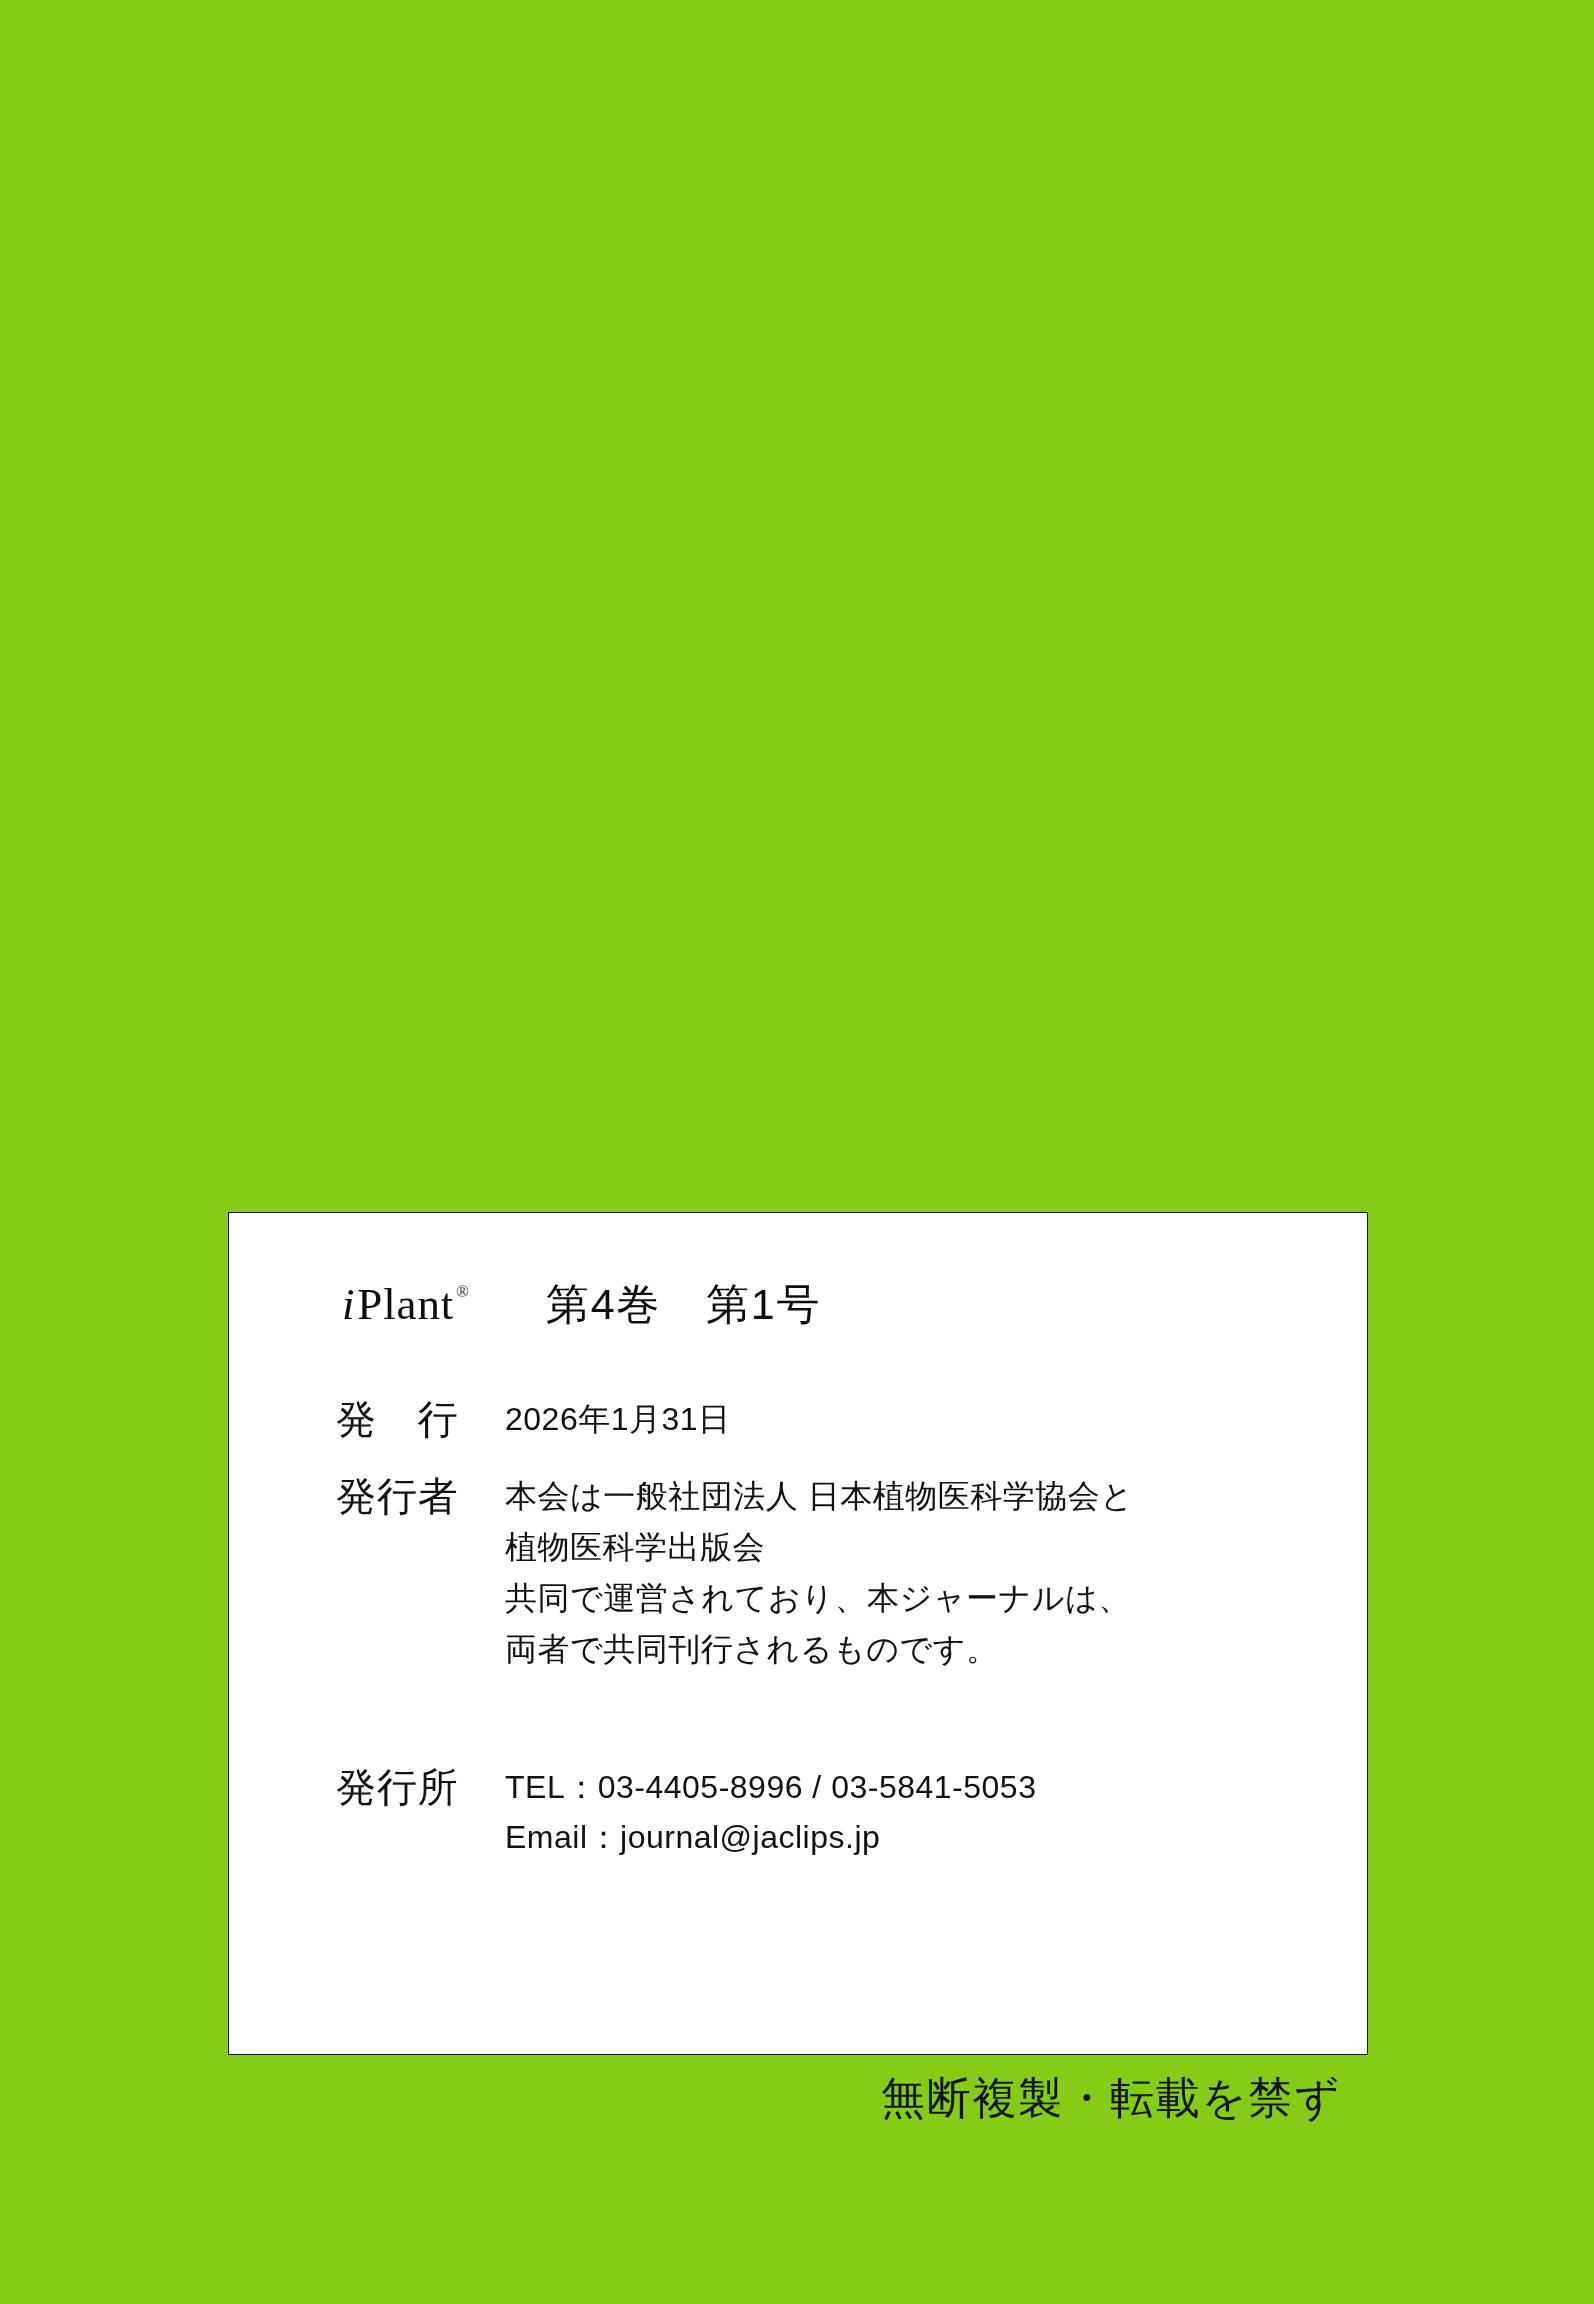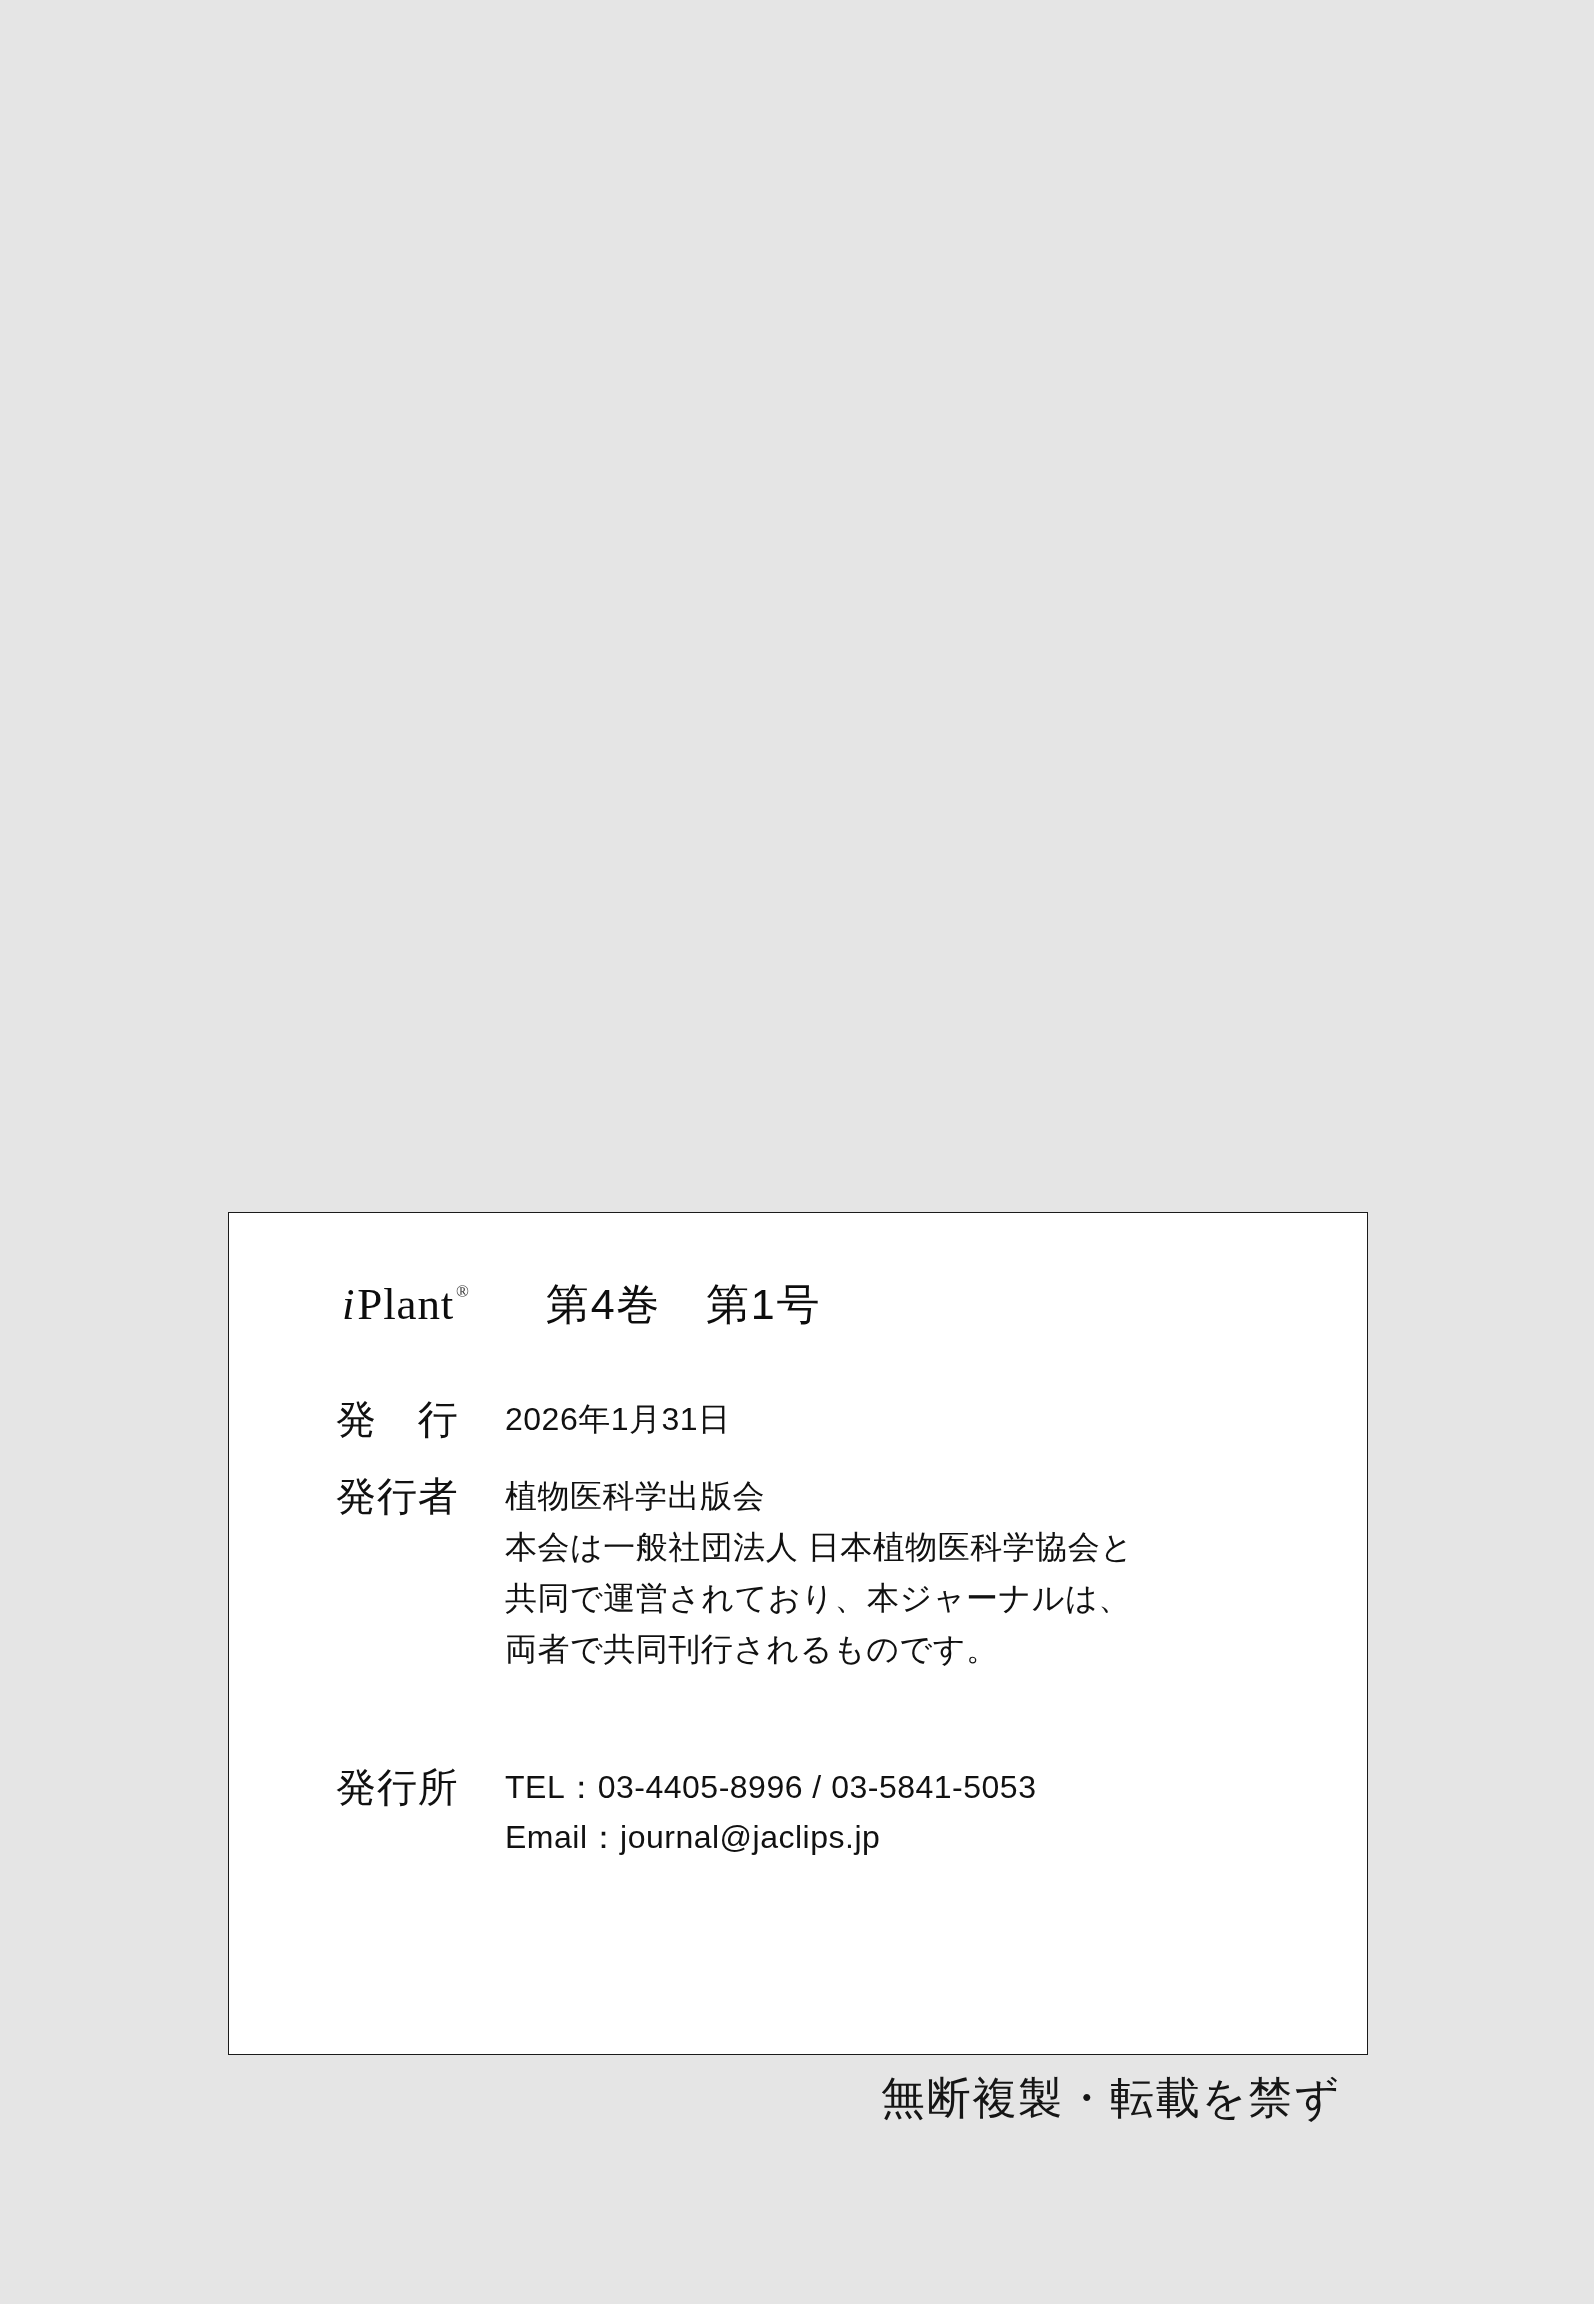--- a/index.html
+++ b/index.html
@@ -5,21 +5,21 @@
   * { margin: 0; padding: 0; box-sizing: border-box; }
   html, body { background: #ffffff; }
   body {
     font-family: "Liberation Sans", sans-serif;
     color: #111111;
   }
   .page {
     position: relative;
     width: 1595px;
     height: 2304px;
-    background: #e5e5e5;
+    background: #84cc16;
     overflow: hidden;
   }
   .colophon-box {
     position: absolute;
     left: 228px;
     top: 1212px;
     width: 1140px;
     height: 843px;
     border: 1.8px solid #1b1b1b;
     background: #ffffff;
@@ -98,22 +98,22 @@
       <span class="logo"><span class="logo-i">i</span><span>Plant</span><span class="logo-mark">®</span></span><span class="issue">第4巻　第1号</span>
     </div>
 
     <div class="abs label row1">発　行</div>
     <div class="abs value row1">
       <div>2026年1月31日</div>
     </div>
 
     <div class="abs label row2">発行者</div>
     <div class="abs value row2">
+      <div>本会は一般社団法人 日本植物医科学協会と</div>
       <div>植物医科学出版会</div>
-      <div>本会は一般社団法人 日本植物医科学協会と</div>
       <div>共同で運営されており、本ジャーナルは、</div>
       <div>両者で共同刊行されるものです。</div>
     </div>
 
     <div class="abs label row3">発行所</div>
     <div class="abs value row3">
       <div>TEL：03-4405-8996 / 03-5841-5053</div>
       <div>Email：journal@jaclips.jp</div>
     </div>
 

